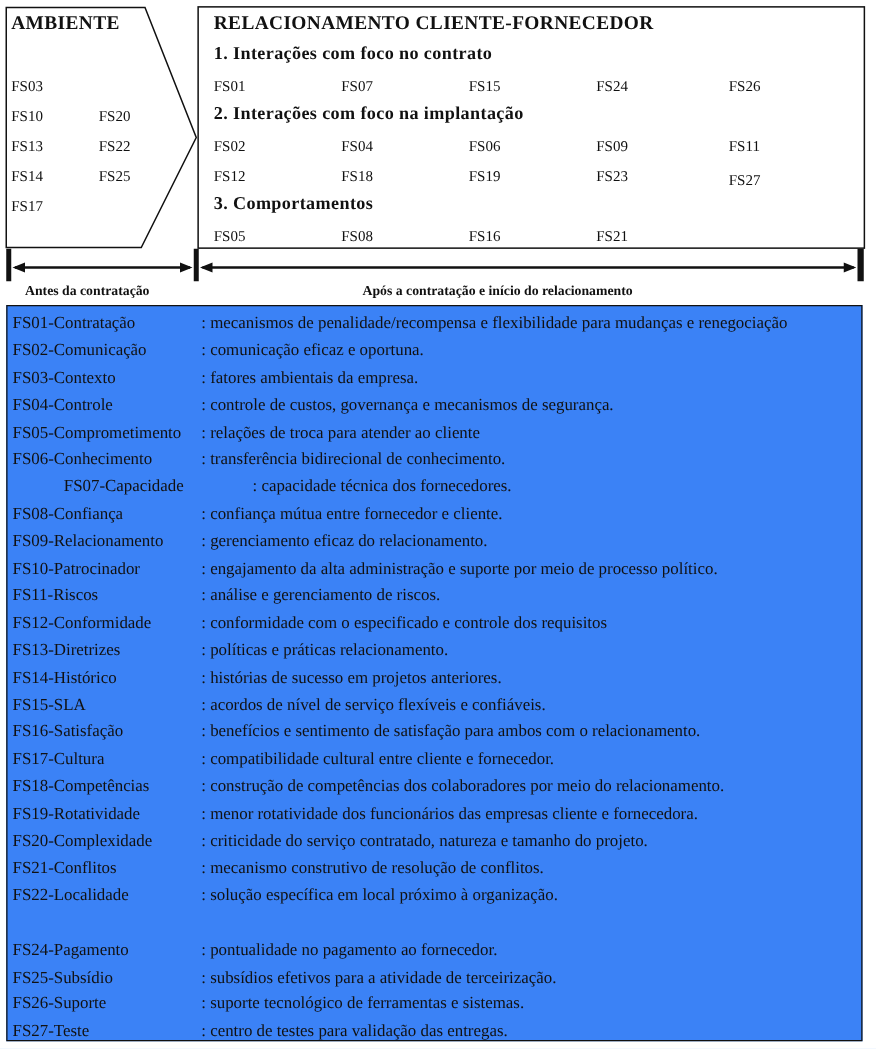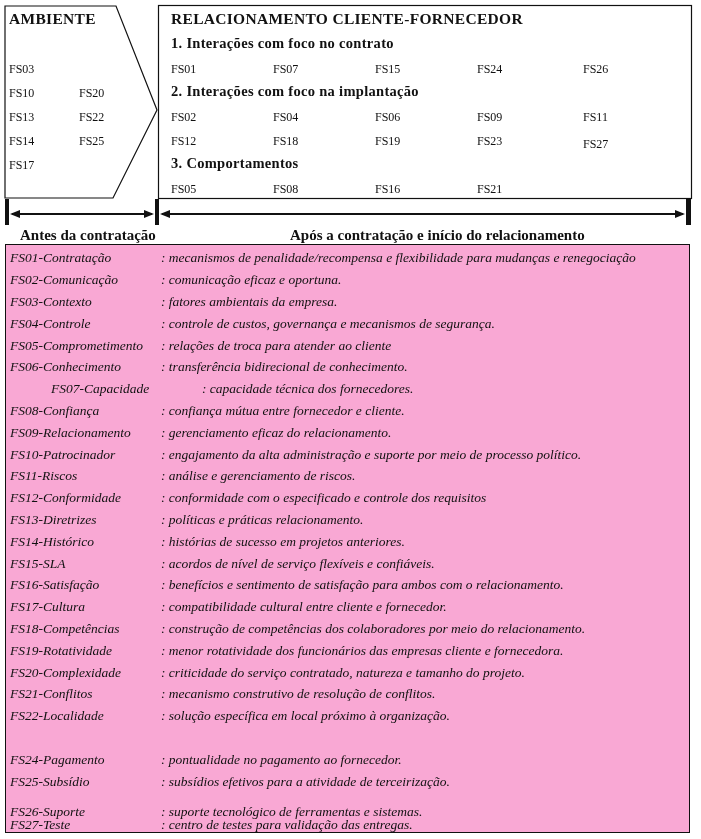--- a/index.html
+++ b/index.html
@@ -7,26 +7,26 @@
     width: 701px; height: 839px; position: relative; overflow: hidden;
     font-family: "Liberation Serif", "DejaVu Serif", serif; color: #111;
   }
   .abs { position: absolute; }
   .txt { font-size: 12px; line-height: 16px; white-space: nowrap; }
   .h1 { font-size: 15.5px; font-weight: bold; letter-spacing: 0.3px; }
   .h2 { font-size: 14.5px; font-weight: bold; letter-spacing: 0.3px; }
   svg.shapes { position: absolute; left: 0; top: 0; }
   .table-box {
     position: absolute; left: 5px; top: 244px; width: 685px; height: 589px;
-    border: 1.5px solid #111; background: #f9a8d4; box-sizing: border-box; font-style: italic;
+    border: 1.5px solid #111; background: #3b82f6; box-sizing: border-box;
   }
   .row { position: absolute; left: 0; height: 22px; width: 100%; }
   .row .code { position: absolute; left: 4px; top: 3px; font-size: 13.5px; line-height: 16px; white-space: nowrap; }
   .row .desc { position: absolute; left: 155px; top: 3px; font-size: 13.5px; line-height: 16px; white-space: nowrap; }
-  .label-bottom { font-size: 15px; font-weight: bold; white-space: nowrap; }
+  .label-bottom { font-size: 11px; font-weight: bold; white-space: nowrap; }
 </style>
 </head>
 <body>
 
 <svg class="shapes" width="701" height="244">
 
   <polygon points="5,6 116,6 157,110 113,198 5,198" fill="#fff" stroke="#111" stroke-width="1.2"></polygon>
 
   <rect x="158.5" y="5.5" width="533" height="193" fill="#fff" stroke="#111" stroke-width="1.2"></rect>
 
@@ -174,21 +174,21 @@
       <span class="desc">: solução específica em local próximo à organização.</span>
     </div>
   <div class="row" style="top:504px;">
       <span class="code">FS24-Pagamento</span>
       <span class="desc">: pontualidade no pagamento ao fornecedor.</span>
     </div>
   <div class="row" style="top:526px;">
       <span class="code">FS25-Subsídio</span>
       <span class="desc">: subsídios efetivos para a atividade de terceirização.</span>
     </div>
-  <div class="row" style="top:546px;margin-top:10px;">
+  <div class="row" style="top:546px;">
       <span class="code">FS26-Suporte</span>
       <span class="desc">: suporte tecnológico de ferramentas e sistemas.</span>
     </div>
   <div class="row" style="top:569px;">
       <span class="code">FS27-Teste</span>
       <span class="desc">: centro de testes para validação das entregas.</span>
     </div>
 </div>
 
 </body></html>

